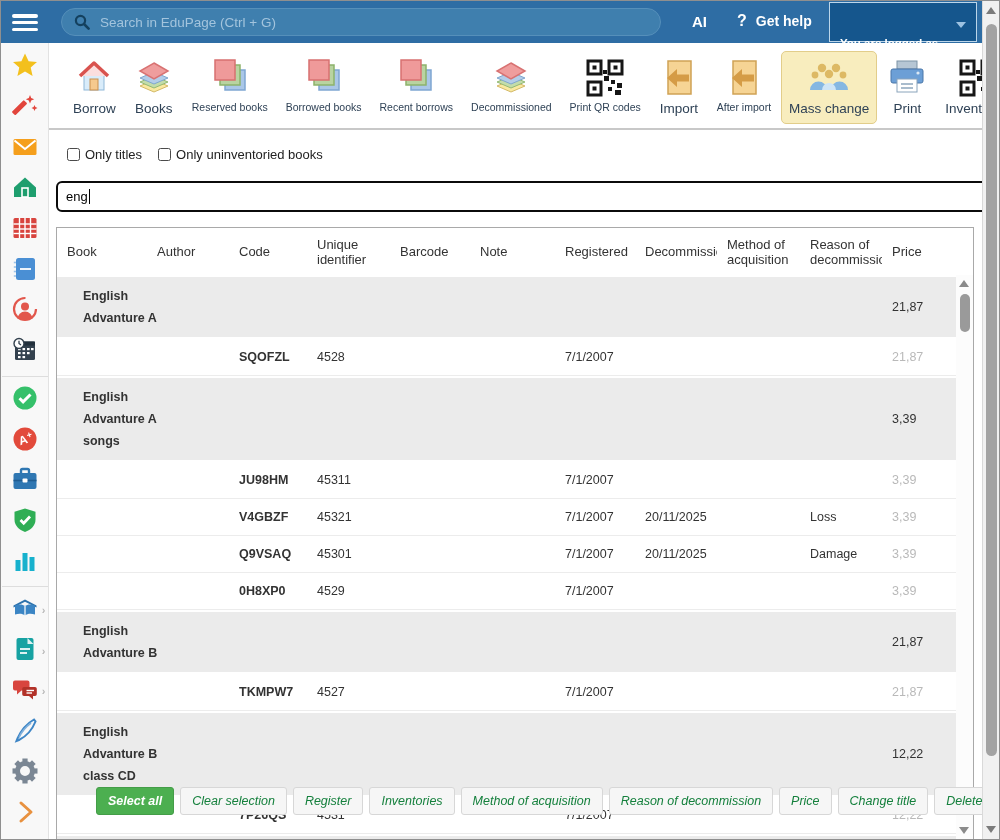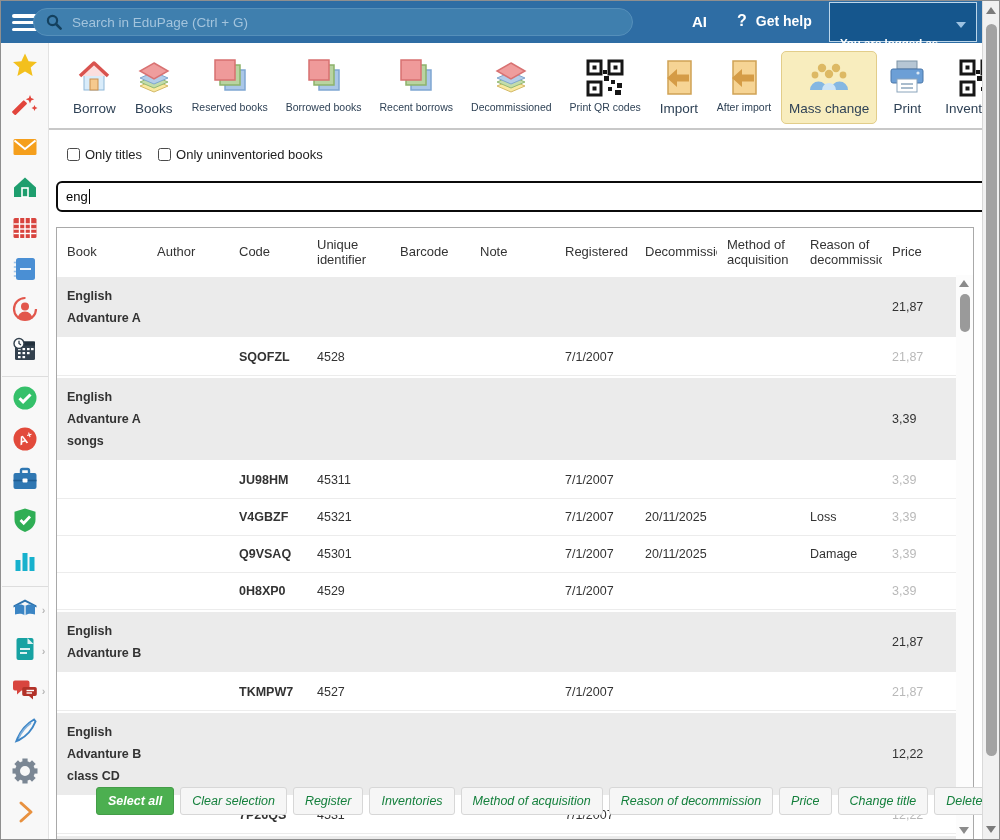--- a/index.html
+++ b/index.html
@@ -3,21 +3,21 @@
 <meta charset="utf-8">
 <style>
   * { margin:0; padding:0; box-sizing:border-box; }
   html,body { width:1000px; height:840px; font-family:"Liberation Sans",sans-serif; background:#fff; }
   .window { position:relative; width:1000px; height:840px; border:1px solid #8f8f8f; overflow:hidden; background:#fff; }
 
   
   .topbar { position:absolute; left:0; top:0; width:983px; height:42px; background:#2e6da4; }
   .hamburger { position:absolute; left:11px; top:10px; width:28px; height:22px; cursor:pointer; }
   .hamburger span { display:block; width:26px; height:3.5px; background:#fff; border-radius:2px; margin:3.2px 0; }
-  .tb-search { position:absolute; left:32px; top:7px; width:600px; height:28px; background:#3f7fae; border:1px solid #558fba; border-radius:14px; display:flex; align-items:center; padding:0 12px; }
+  .tb-search { position:absolute; left:60px; top:7px; width:600px; height:28px; background:#3f7fae; border:1px solid #558fba; border-radius:14px; display:flex; align-items:center; padding:0 12px; }
   .tb-search svg { flex:0 0 auto; margin-right:10px; }
   .tb-search .ph { color:#a3c4dd; font-size:13.5px; }
   .tb-ai { position:absolute; left:691px; top:12px; color:#fff; font-weight:bold; font-size:15px; }
   .tb-help { position:absolute; left:736px; top:12px; color:#fff; font-weight:bold; font-size:14px; display:flex; gap:9px; cursor:pointer; }
   .tb-help .q { font-size:16px; margin-top:-1px; }
   .tb-user { position:absolute; left:828px; top:1px; width:148px; height:40px; background:#15568d; border:1px solid #bcd6ea; padding:5px 10px 4px; cursor:pointer; }
   .tb-user .l1 { color:#fff; font-weight:bold; font-size:11.5px;margin-top:29px; }
   .tb-user .l2 { color:#9dc2e2; font-size:12.5px; margin-top:8px; }
   .tb-user .caret { position:absolute; right:10px; bottom:13px; width:0; height:0; border-left:5px solid transparent; border-right:5px solid transparent; border-top:6px solid #9dc2e2; }
 
@@ -54,21 +54,21 @@
   .caret-bar { display:inline-block; width:1.5px; height:15px; background:#000; margin-left:1px; }
 
   
   .table-wrap { position:absolute; left:7px; top:95px; width:918px; height:613px; border:1px solid #a9a9a9; border-bottom:none; background:#fff; overflow:hidden; }
   .tgrid { display:grid; grid-template-columns:90px 82px 78px 83px 80px 85px 80px 82px 83px 82px 78px; }
   .thead { height:47px; align-items:center; }
   .thead .hc { font-size:13px; color:#333; padding-left:10px; line-height:15px; max-height:32px; overflow:hidden; white-space:normal; }
   .tbody { position:absolute; left:0; top:47px; width:901px; height:566px; overflow:hidden; }
   .row { cursor:pointer; }
   .row-title { background:#ebebeb; border-top:2px solid #fff; border-bottom:2px solid #fff; padding:8px 0; align-items:center; }
-  .row-title .bookcell { grid-column:1 / 7; padding-left:10px; font-size:12.5px; font-weight:bold; color:#333; }
+  .row-title .bookcell { grid-column:1 / 7; padding-left:26px; font-size:12.5px; font-weight:bold; color:#333; }
   .row-title .bookcell div { line-height:22px; }
   .row-title .pricecell { grid-column:11; font-size:12.5px; color:#333; padding-left:10px; }
   .row-copy { height:37px; align-items:center; background:#fff; border-bottom:1px solid #ececec; }
   .row-copy .c { font-size:12.5px; color:#333; padding-left:10px; white-space:nowrap; overflow:hidden; }
   .row-copy .c.code { font-weight:bold; }
   .row-copy .c.price { color:#b9b9b9; }
 
   .iscroll { position:absolute; right:0; top:47px; width:17px; height:566px; background:#fcfcfc; }
   .iscroll .up { top:5px; border-bottom:7px solid #8a8a8a; }
   .iscroll .down { bottom:7px; border-top:7px solid #8a8a8a; }

